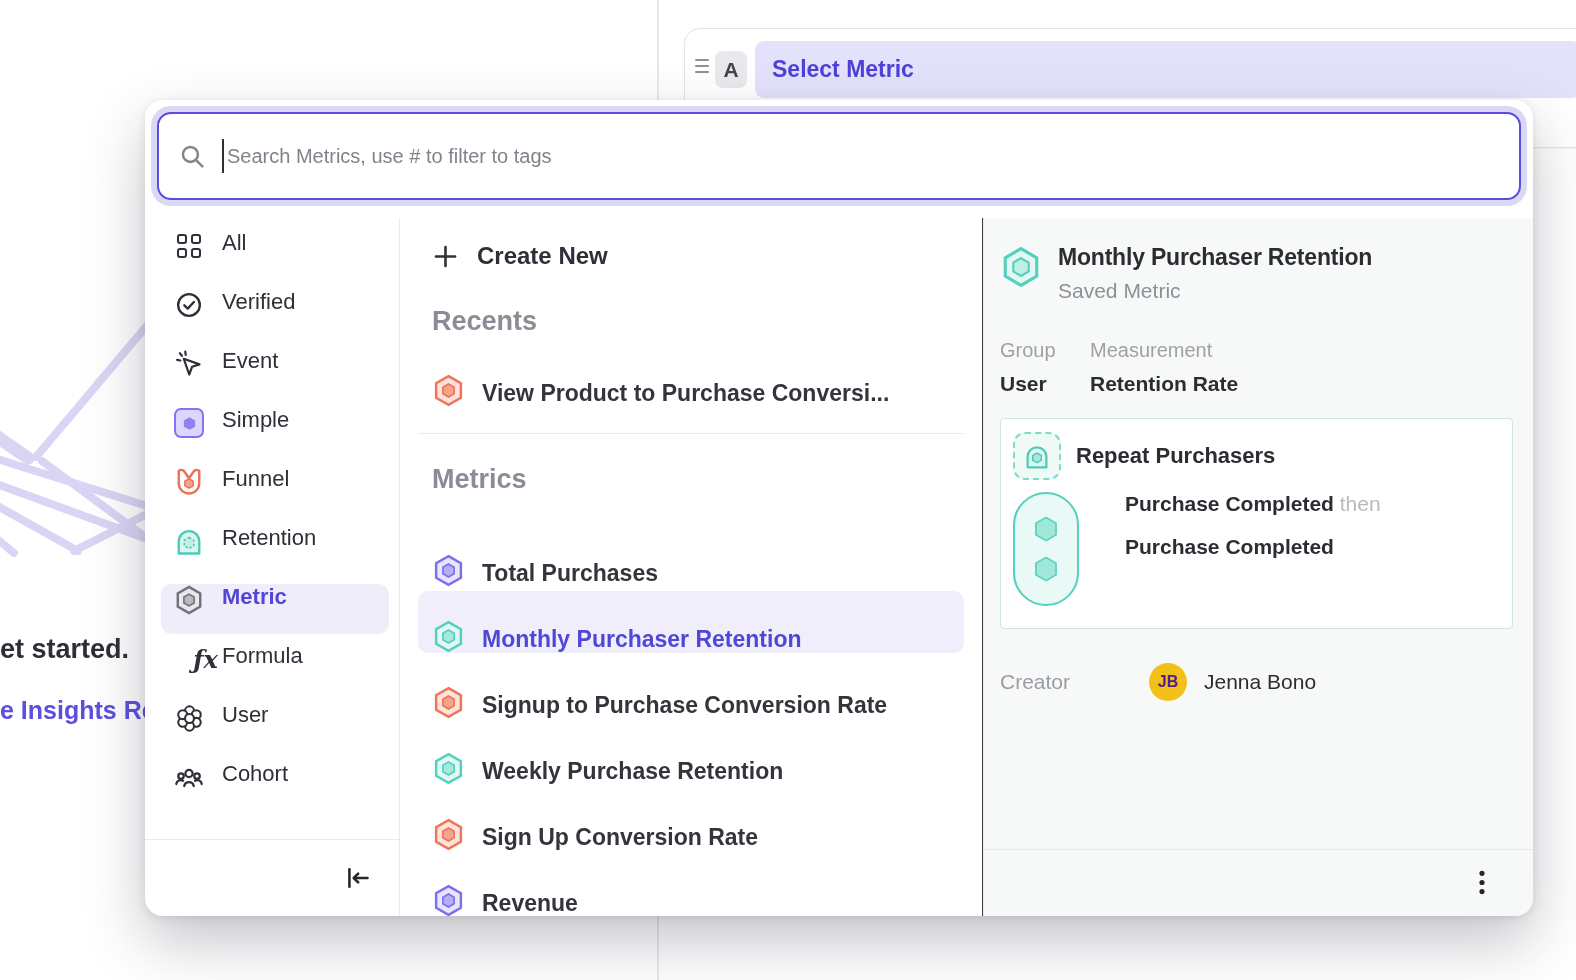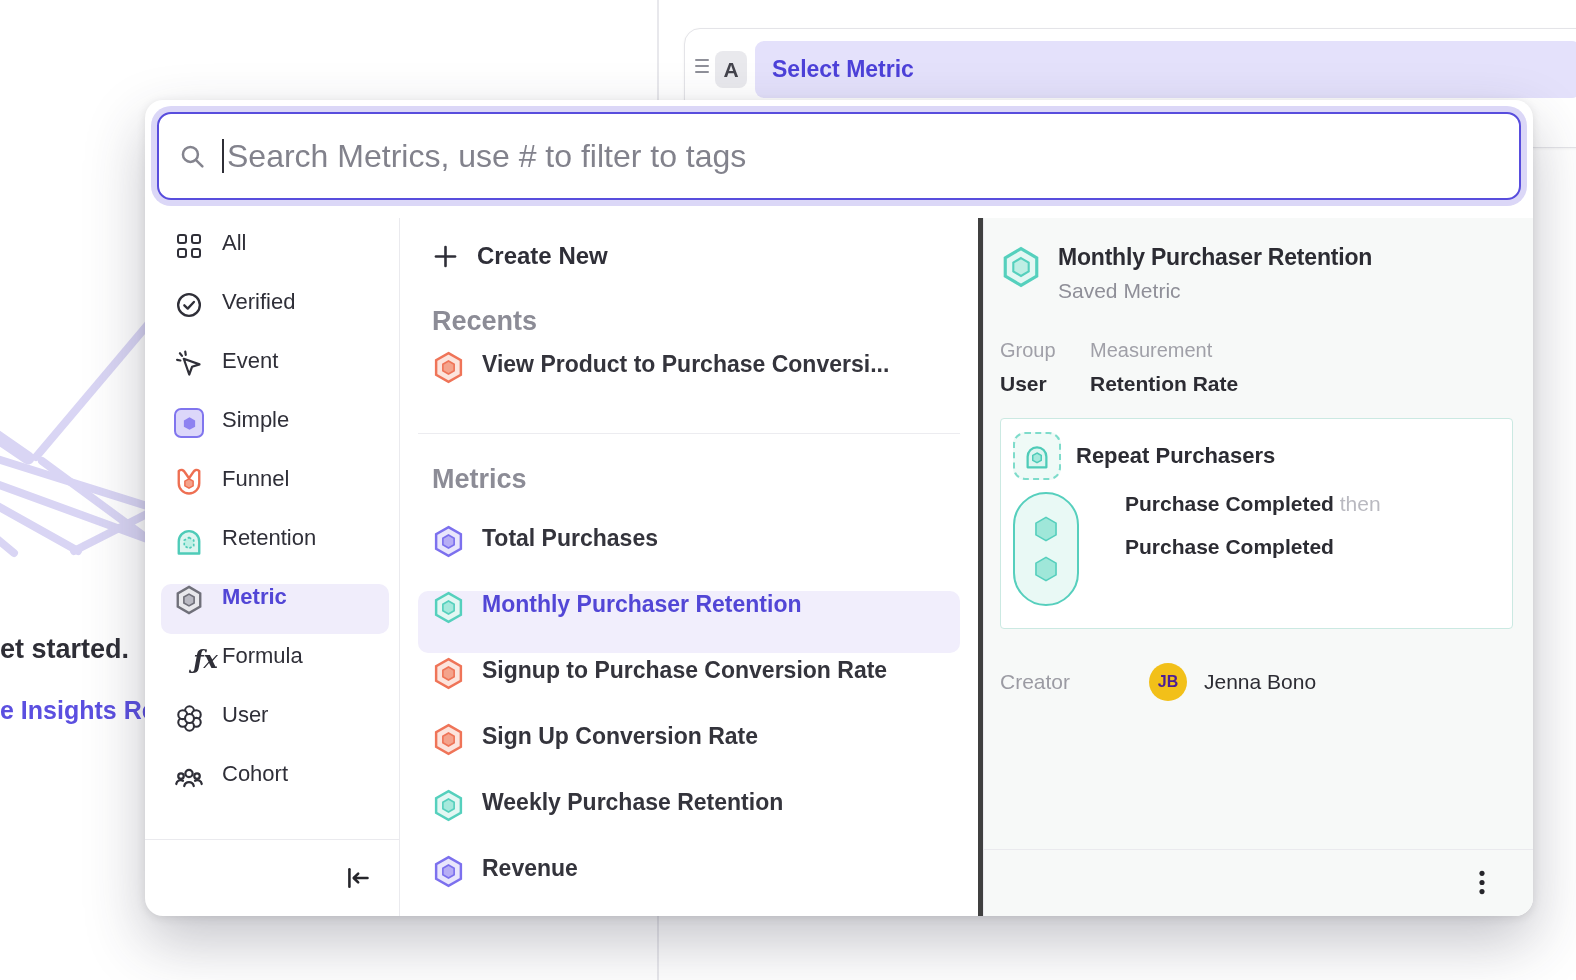--- a/index.html
+++ b/index.html
@@ -28,42 +28,42 @@
   
   .modal { position:absolute; left:145px; top:100px; width:1388px; height:816px; z-index:5;
     background:#fff; border-radius:18px; overflow:hidden; display:flex; flex-direction:column;
     box-shadow:0 26px 60px rgba(45,45,70,.28), 0 2px 10px rgba(0,0,0,.10); }
   .search-wrap { margin:12px 12px 0 12px; height:88px; flex:none; background:#fff;
     border:2px solid #584ddd; border-radius:14px; box-shadow:0 0 0 6px #dbd7f7;
     display:flex; align-items:center; padding:0 20px; }
   .search-wrap svg { flex:none; }
   .caret { width:2px; height:34px; background:#2e2e36; margin-left:16px; flex:none; }
   .search-input { flex:1; border:none; outline:none; background:transparent; margin-left:3px;
-    font-family:"Liberation Sans", sans-serif; font-size:32px; color:#2f2f38; }
+    font-family:"Liberation Sans", sans-serif; font-size:20px; color:#2f2f38; }
   .search-input::placeholder { color:#82828c; }
   .cols { flex:1; display:flex; margin-top:18px; min-height:0; }
   
   .side { width:255px; flex:none; border-right:1px solid #eaeaee; position:relative; padding:12px 10px 0 16px; }
   .side-item { height:50px; margin-bottom:9px; display:flex; align-items:flex-start; gap:17px;
     padding-left:12px; border-radius:10px; font-size:22px; font-weight:500; color:#2f2f38; cursor:pointer; }
   .side-item.sel { background:#f0edfb; color:#5246d6; font-weight:600; }
   .side-ic { width:32px; height:32px; flex:none; display:flex; align-items:center; justify-content:center; }
   .grid-ic { display:grid; grid-template-columns:10px 10px; grid-template-rows:10px 10px; gap:4px; }
   .grid-ic i { border:2.2px solid #2f2f38; border-radius:3px; }
   .simple-box { width:30px; height:30px; border-radius:7px; border:2px solid #8075ee; background:#dcd7fa;
     display:flex; align-items:center; justify-content:center; }
   .fx { font-family:"DejaVu Serif", serif; font-style:italic; font-size:24px; font-weight:600; color:#2f2f38;margin-left:33px; }
   .side-foot { position:absolute; left:0; right:0; bottom:0; height:77px; border-top:1px solid #eaeaee;
     display:flex; align-items:center; justify-content:flex-end; padding-right:28px; }
   
-  .mid { flex:1; border-right:5px solid #404040; padding:14px 18px 0 18px; position:relative; overflow:hidden; }
+  .mid { flex:1; border-right:1px solid #404040; padding:14px 18px 0 18px; position:relative; overflow:hidden; }
   .create-row { height:40px; margin-top:4px; display:flex; align-items:center; gap:18px; padding-left:14px;
     font-size:24px; font-weight:600; color:#2f2f38; cursor:pointer; }
   .sec-label { margin-top:30px; padding-left:14px; font-size:27px; font-weight:600; color:#8c8c96; }
-  .m-row { height:62px; display:flex; align-items:flex-start; gap:17px; padding:0 14px; border-radius:10px;
+  .m-row { height:62px; display:flex; align-items:flex-end; gap:17px; padding:0 14px; border-radius:10px;
     font-size:23px; font-weight:600; color:#34343c; cursor:pointer; }
   .m-row.recent { margin-top:14px; height:56px; }
   .m-row.first { margin-top:30px; }
   .m-row + .m-row { margin-top:4px; }
   .m-row.sel { background:#f1eefc; color:#5246d6; }
   .m-row .hex { flex:none; }
   .mid-div { height:1px; background:#ececf0; margin:26px 0 6px 0; }
   
   .det { width:550px; flex:none; background:#f7f9f8; border-left:1px solid #eaeaee; position:relative;
     padding:26px 20px 0 16px; }
@@ -300,32 +300,32 @@
       <div class="m-row">
         <svg class="hex" width="33" height="33" viewBox="0 0 24 24">
           <polygon points="12,1.5 21,6.75 21,17.25 12,22.5 3,17.25 3,6.75" fill="#fce4dd" stroke="#ef7458" stroke-width="1.8"></polygon>
           <polygon points="12,7.3 16.1,9.65 16.1,14.35 12,16.7 7.9,14.35 7.9,9.65" fill="#f4a38c" stroke="#ef7458" stroke-width="1.2"></polygon>
         </svg>
         <span>Signup to Purchase Conversion Rate</span>
       </div>
 
       <div class="m-row">
         <svg class="hex" width="33" height="33" viewBox="0 0 24 24">
+          <polygon points="12,1.5 21,6.75 21,17.25 12,22.5 3,17.25 3,6.75" fill="#e3f7f3" stroke="#55d0bd" stroke-width="1.8"></polygon>
+          <polygon points="12,7.3 16.1,9.65 16.1,14.35 12,16.7 7.9,14.35 7.9,9.65" fill="#a5e9dc" stroke="#55d0bd" stroke-width="1.2"></polygon>
+        </svg>
+        <span>Weekly Purchase Retention</span>
+      </div>
+
+      <div class="m-row">
+        <svg class="hex" width="33" height="33" viewBox="0 0 24 24">
           <polygon points="12,1.5 21,6.75 21,17.25 12,22.5 3,17.25 3,6.75" fill="#fce4dd" stroke="#ef7458" stroke-width="1.8"></polygon>
           <polygon points="12,7.3 16.1,9.65 16.1,14.35 12,16.7 7.9,14.35 7.9,9.65" fill="#f4a38c" stroke="#ef7458" stroke-width="1.2"></polygon>
         </svg>
         <span>Sign Up Conversion Rate</span>
-      </div>
-
-      <div class="m-row">
-        <svg class="hex" width="33" height="33" viewBox="0 0 24 24">
-          <polygon points="12,1.5 21,6.75 21,17.25 12,22.5 3,17.25 3,6.75" fill="#e3f7f3" stroke="#55d0bd" stroke-width="1.8"></polygon>
-          <polygon points="12,7.3 16.1,9.65 16.1,14.35 12,16.7 7.9,14.35 7.9,9.65" fill="#a5e9dc" stroke="#55d0bd" stroke-width="1.2"></polygon>
-        </svg>
-        <span>Weekly Purchase Retention</span>
       </div>
 
       <div class="m-row">
         <svg class="hex" width="33" height="33" viewBox="0 0 24 24">
           <polygon points="12,1.5 21,6.75 21,17.25 12,22.5 3,17.25 3,6.75" fill="#e9e6fc" stroke="#7c70ee" stroke-width="1.8"></polygon>
           <polygon points="12,7.3 16.1,9.65 16.1,14.35 12,16.7 7.9,14.35 7.9,9.65" fill="#b7adf5" stroke="#7c70ee" stroke-width="1.2"></polygon>
         </svg>
         <span>Revenue</span>
       </div>
     </div>

